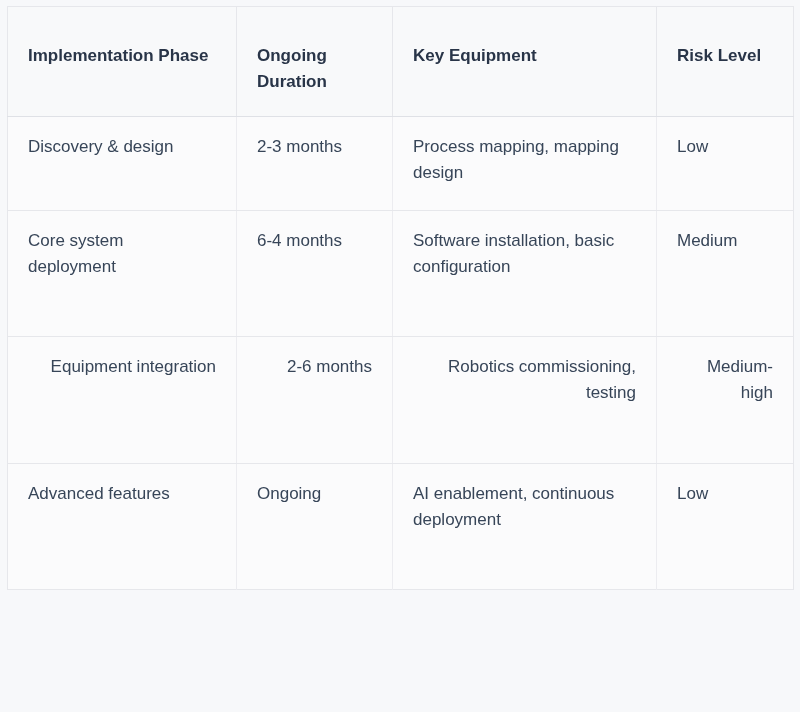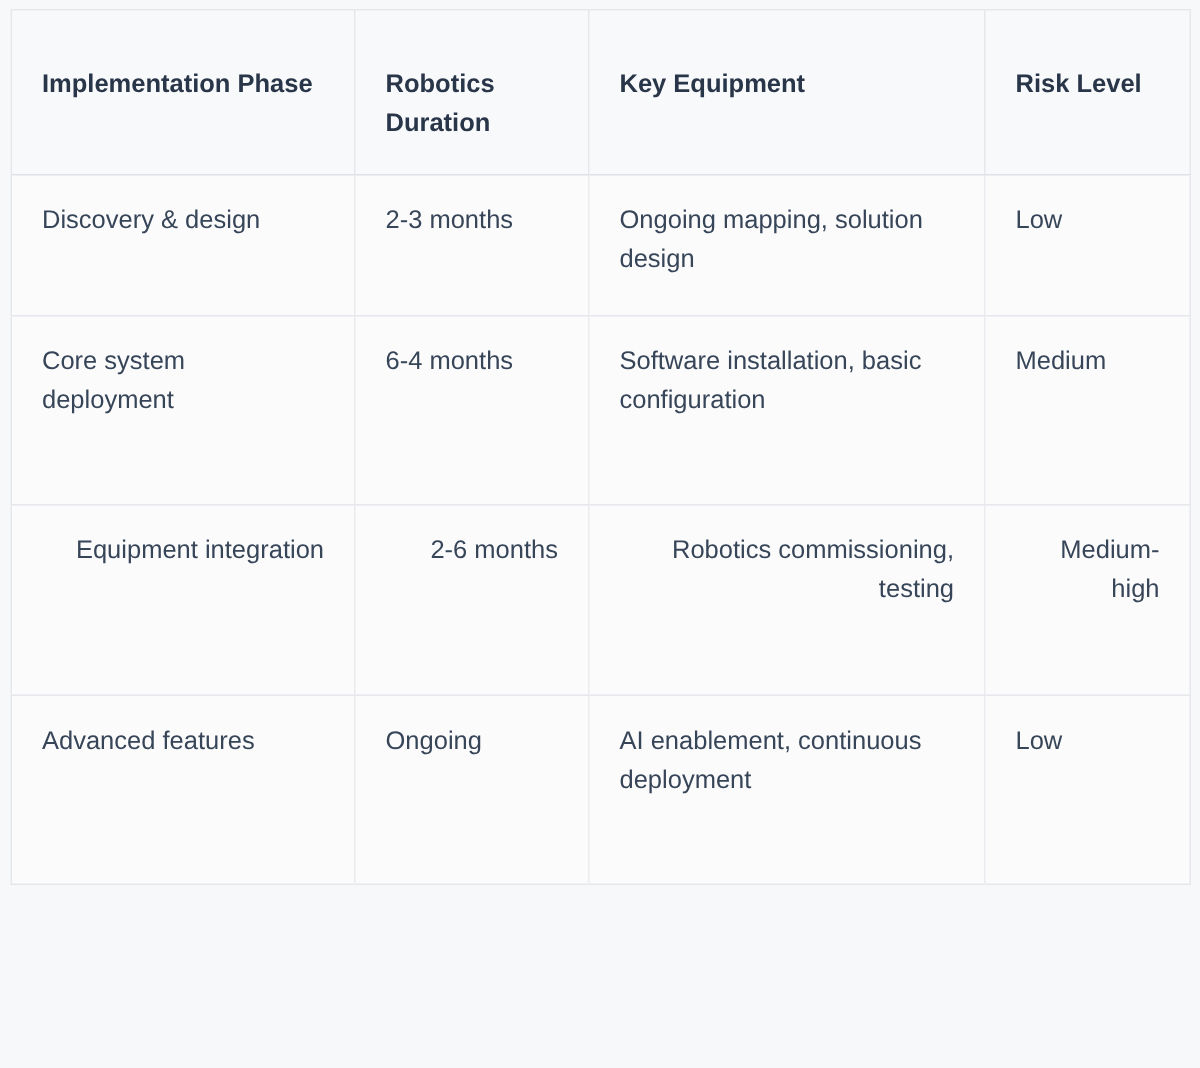--- a/index.html
+++ b/index.html
@@ -85,30 +85,30 @@
   <table class="impl-table">
     <colgroup>
       <col class="c-phase">
       <col class="c-duration">
       <col class="c-activity">
       <col class="c-risk">
     </colgroup>
     <thead>
       <tr class="header-row">
         <th>Implementation Phase</th>
-        <th>Robotics Duration</th>
+        <th>Ongoing Duration</th>
         <th>Key Equipment</th>
         <th>Risk Level</th>
       </tr>
     </thead>
     <tbody>
       <tr class="row-h1">
         <td>Discovery &amp; design</td>
         <td>2-3 months</td>
-        <td>Ongoing mapping, solution design</td>
+        <td>Process mapping, mapping design</td>
         <td>Low</td>
       </tr>
       <tr class="row-h2">
         <td>Core system deployment</td>
         <td>6-4 months</td>
         <td>Software installation, basic configuration</td>
         <td>Medium</td>
       </tr>
       <tr class="row-h3">
         <td>Equipment integration</td>

